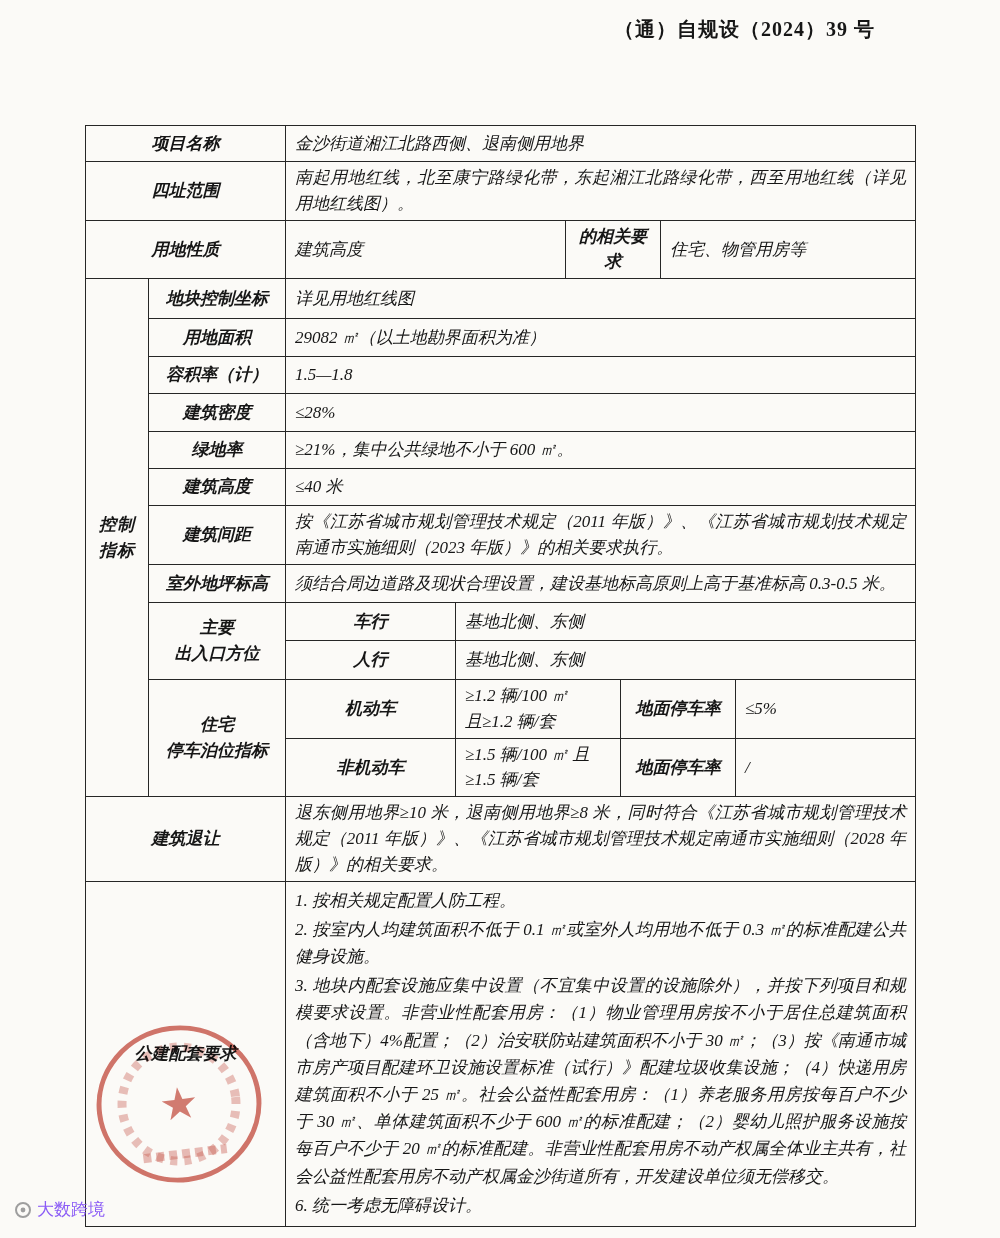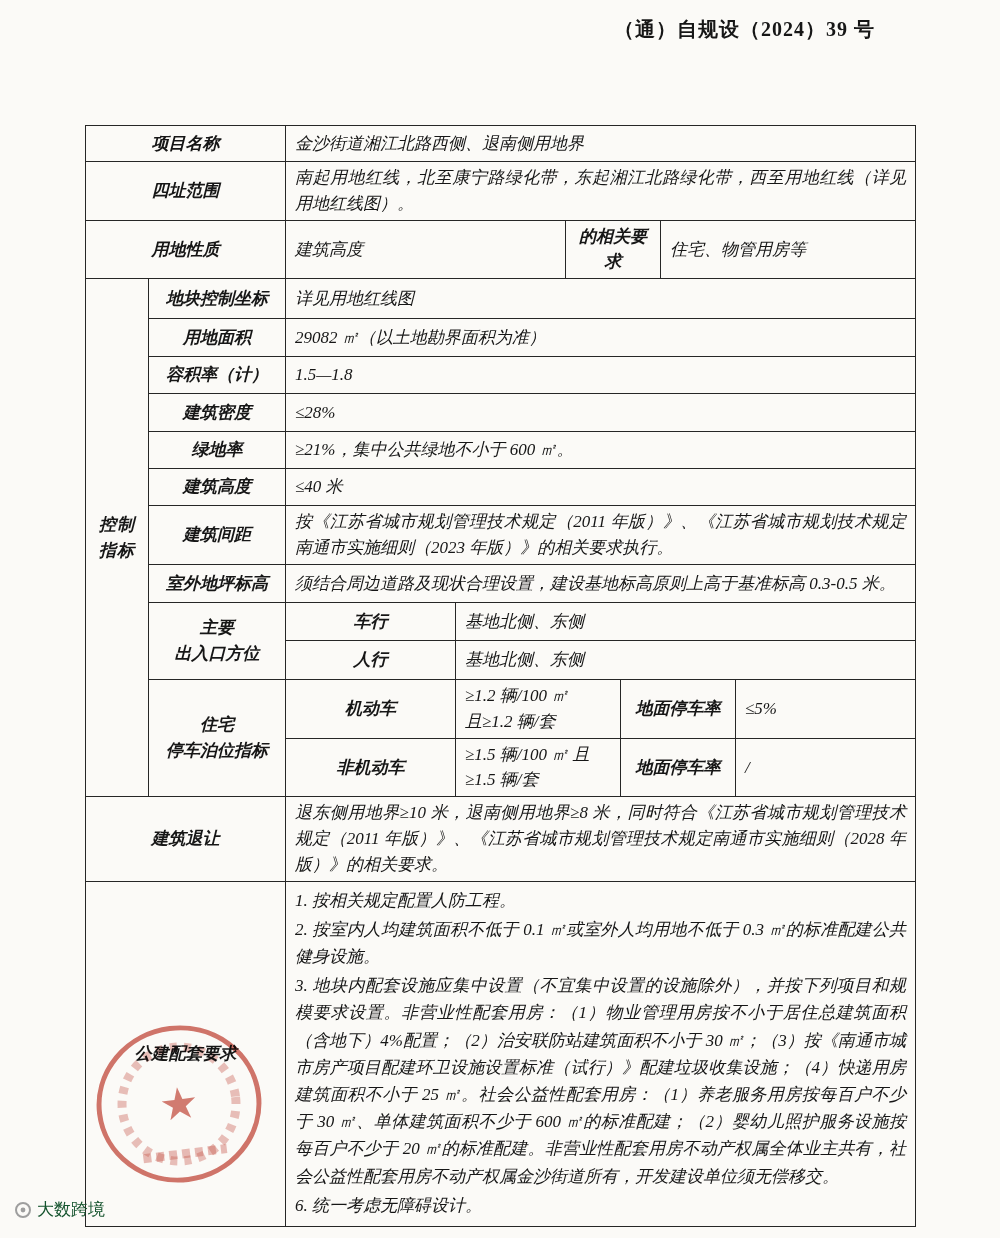--- a/index.html
+++ b/index.html
@@ -71,21 +71,21 @@
     font-size: 15px;
     letter-spacing: 3px;
   }
   .watermark {
     position: absolute;
     left: 14px;
     top: 1198px;
     display: flex;
     align-items: center;
     gap: 5px;
-    color: #14532d;
+    color: #8b5cf6;
     font-size: 17px;
     font-family: "Liberation Sans", "DejaVu Sans", sans-serif;
   }
 </style>
 </head>
 <body>
 
 <div class="page">
 
   <div class="doc-number">（通）自规设（2024）39 号</div>

